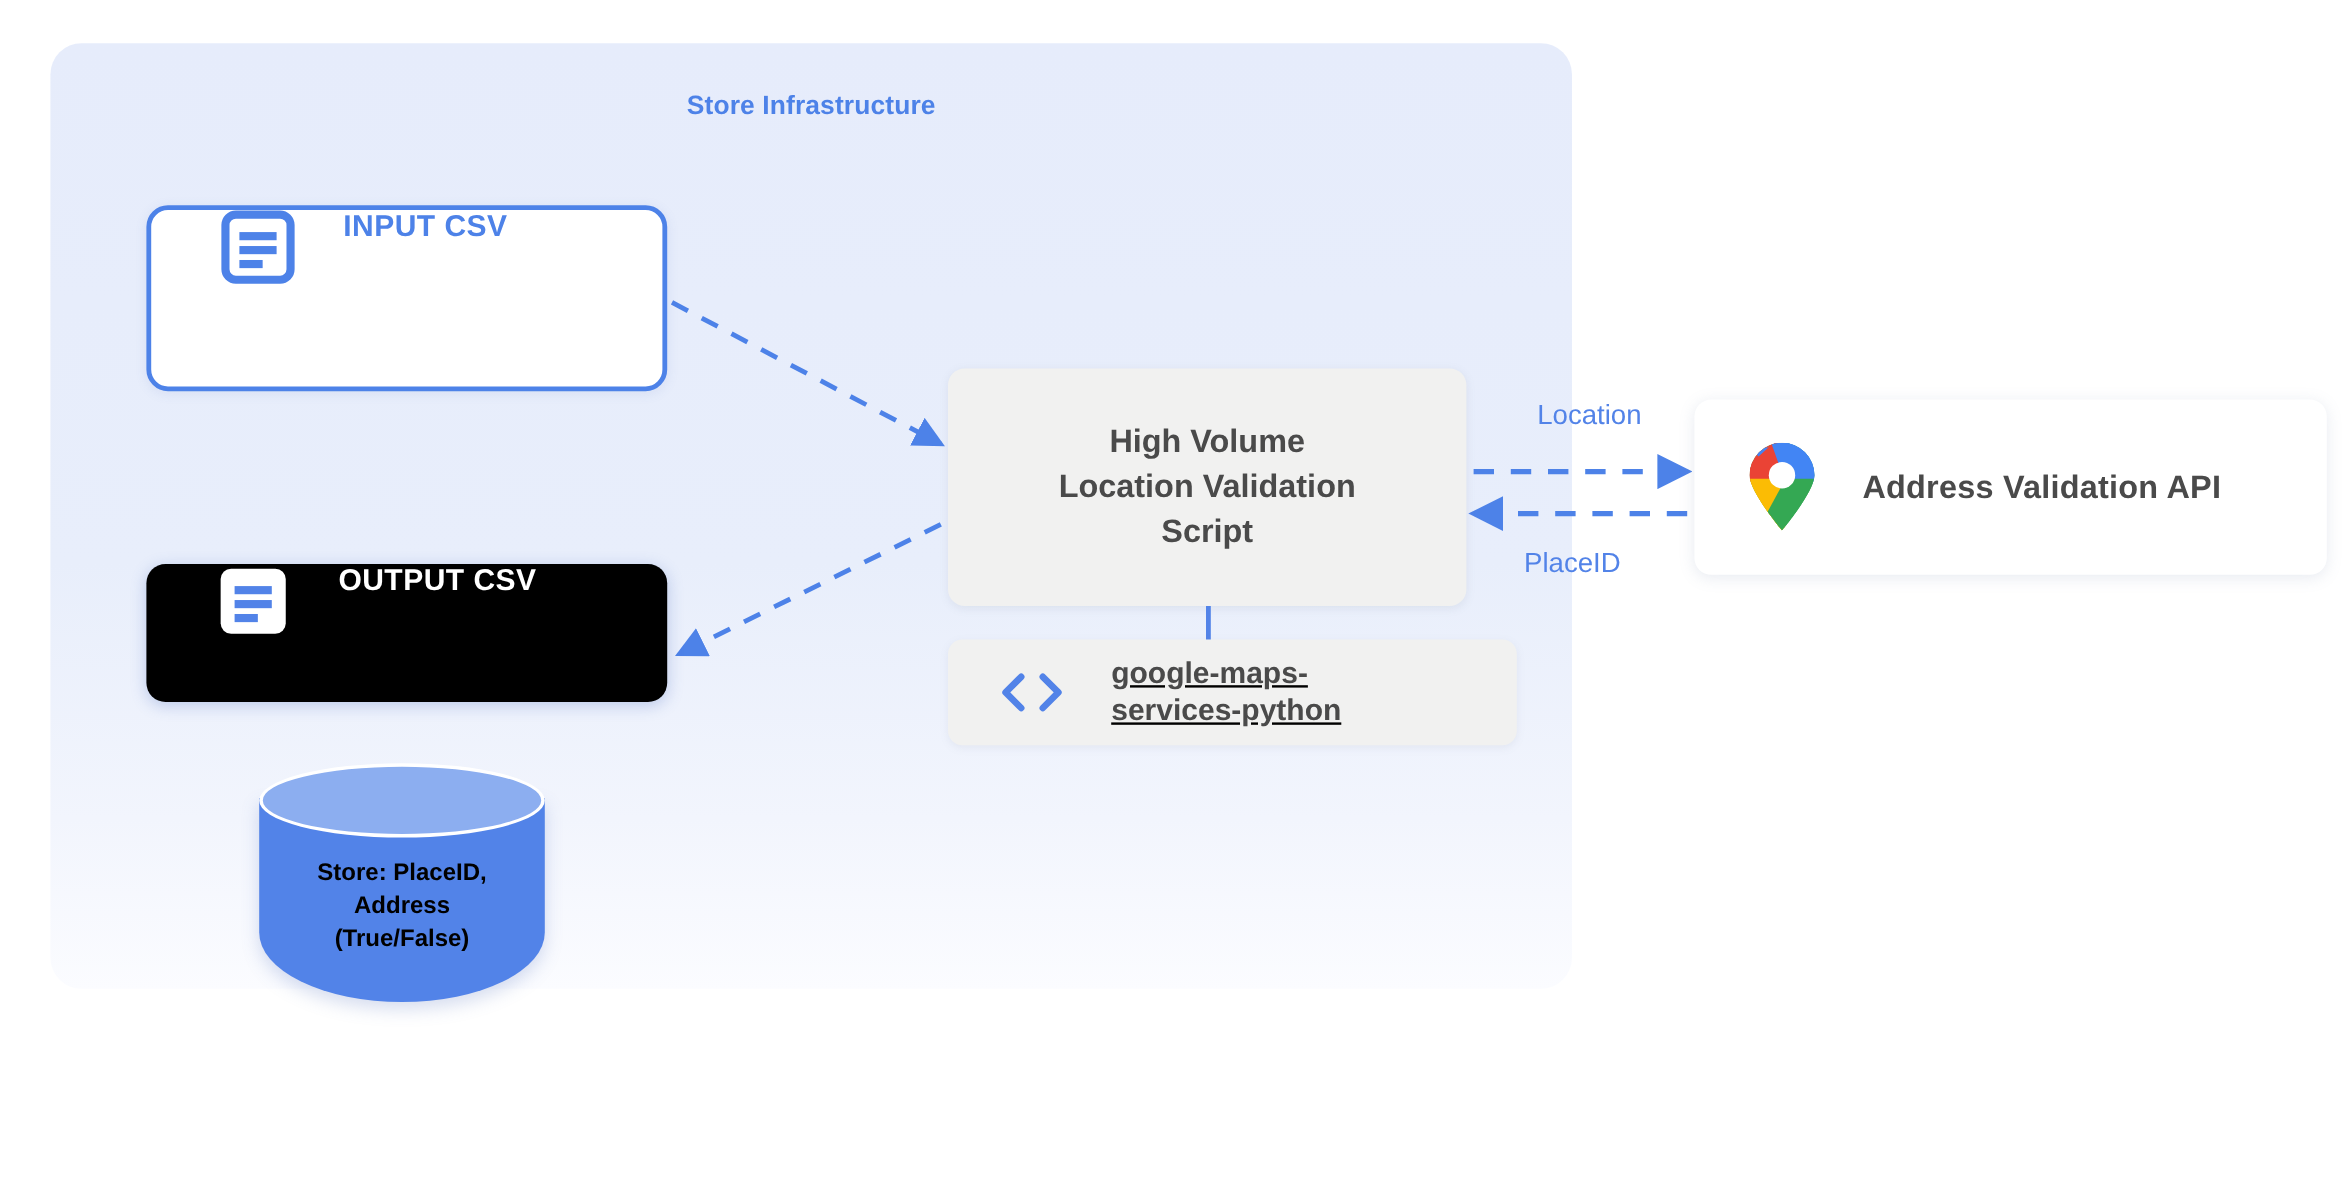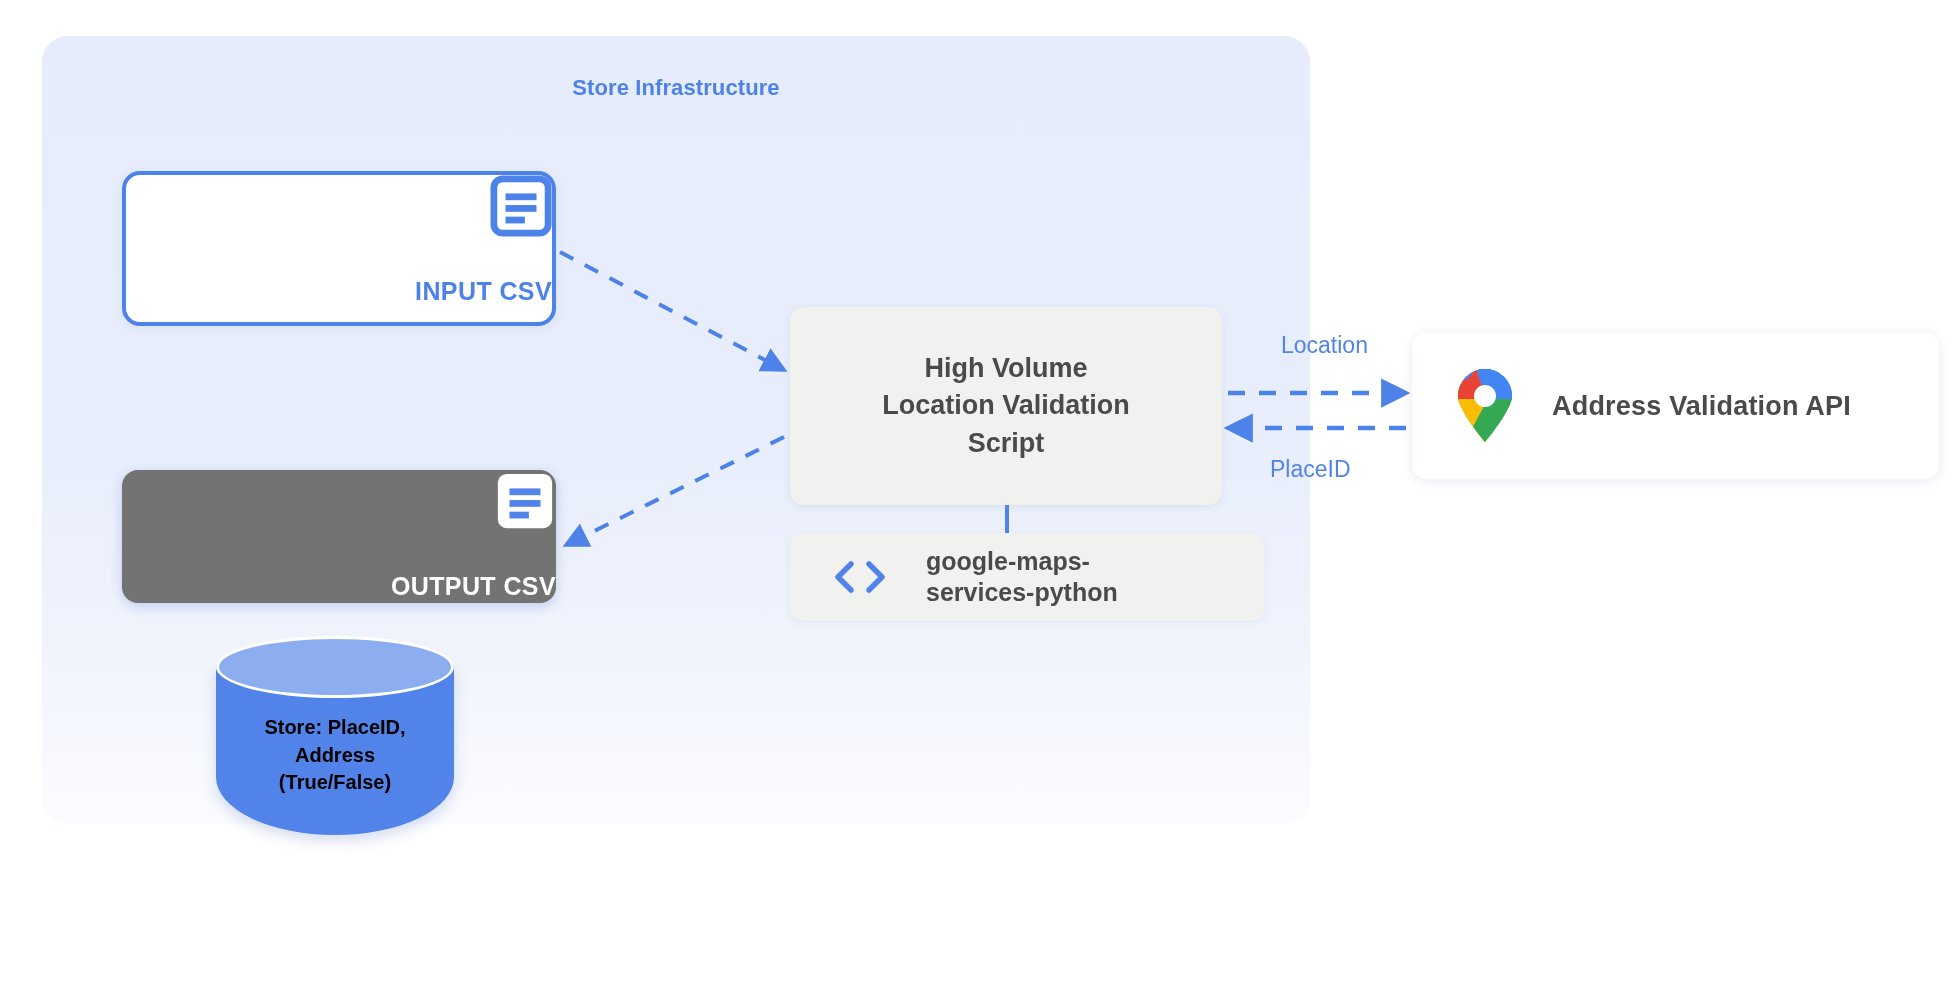--- a/index.html
+++ b/index.html
@@ -42,23 +42,22 @@
     font-weight: bold;
     color: #4d82e8;
     letter-spacing: 0.1px;
   }
 
   
   .card {
     position: absolute;
     box-sizing: border-box;
     display: flex;
-    align-items: flex-end;
+    align-items: flex-start;
     border-radius: 14px;
-    flex-direction: column;
   }
 
   
   .input-csv {
     left: 122px;
     top: 171px;
     width: 434px;
     height: 155px;
     background: #ffffff;
     border: 4px solid #4d82e8;
@@ -72,22 +71,22 @@
     font-weight: bold;
     color: #4d82e8;
     letter-spacing: 0.4px;
   }
 
   
   .output-csv {
     left: 122px;
     top: 470px;
     width: 434px;
-    height: 133px;
-    background: #737373;
+    height: 115px;
+    background: #000000;
     border-radius: 16px;
     box-shadow: 0 3px 12px rgba(70,105,190,0.28);
     padding-left: 58px;
     gap: 40px;
   }
   .output-csv .lbl {
     font-size: 25px;
     font-weight: bold;
     color: #ffffff;
     letter-spacing: 0.4px;
@@ -135,20 +134,21 @@
     top: 533px;
     width: 432px;
     height: 88px;
     background: #f1f1f0;
     border-radius: 12px;
     display: flex;
     align-items: center;
     padding-left: 42px;
     gap: 38px;
     box-shadow: 0 2px 7px rgba(120,130,150,0.10);
+    text-decoration: underline;
   }
   .lib-box .txt {
     font-size: 25px;
     font-weight: bold;
     color: #4a4a4a;
     line-height: 1.24;
   }
   .code-icon { width: 56px; height: 40px; flex: 0 0 auto; }
 
   

